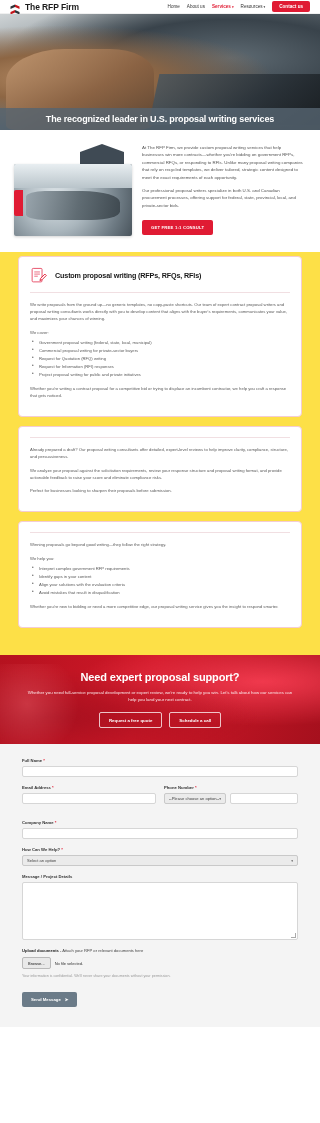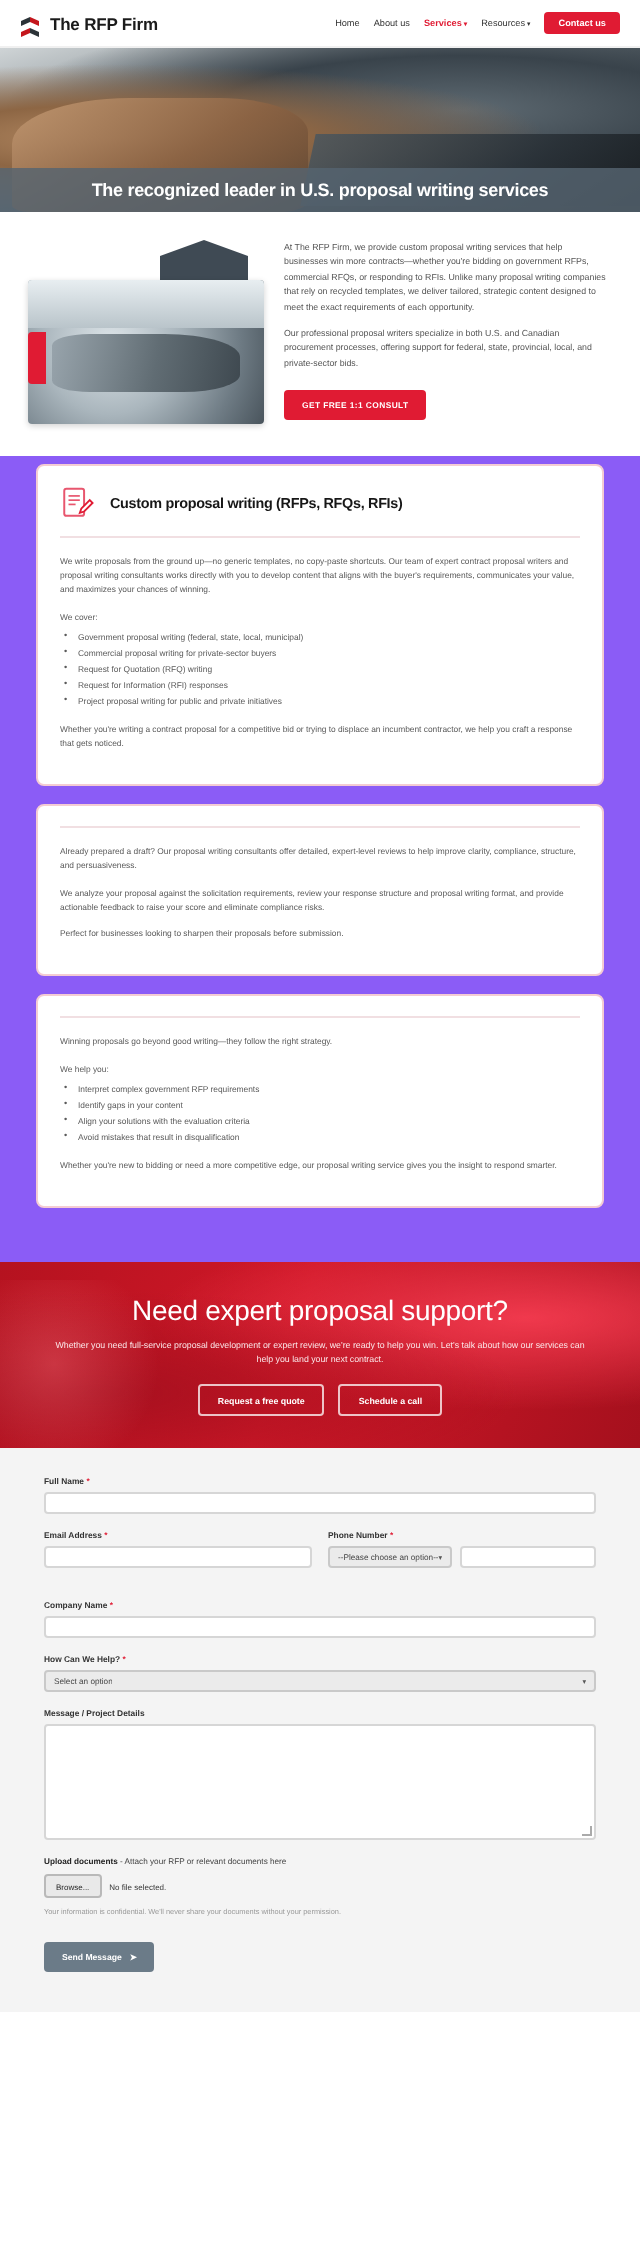--- a/index.html
+++ b/index.html
@@ -5,42 +5,42 @@
   * { box-sizing: border-box; margin: 0; padding: 0; }
   html, body {
     width: 320px;
     font-family: "Liberation Sans", sans-serif;
     background: #ffffff;
   }
   body { width: 320px; overflow-x: hidden; }
 
   
   .header {
-    height: 24px;
+    height: 14px;
     display: flex;
     align-items: center;
     justify-content: space-between;
     padding: 0 10px;
     background: #fff;
     border-bottom: 1px solid #f0f0f0;
   }
   .brand { display: flex; align-items: center; gap: 4px; }
   .logo-mark { width: 11px; height: 11px; position: relative; flex: 0 0 auto; }
   .brand-name { font-size: 8.5px; font-weight: 700; color: #1b1b1b; letter-spacing: -0.1px; }
   .nav { display: flex; align-items: center; gap: 7px; }
   .nav-link { font-size: 4.6px; color: #333; text-decoration: none; white-space: nowrap; }
   .nav-link.active { color: #e01b33; font-weight: 700; }
   .caret { font-size: 3.4px; margin-left: 1px; }
   .btn-contact {
     background: #e01b33; color: #fff; font-size: 4.6px; font-weight: 600;
     padding: 3px 7px; border-radius: 2px; white-space: nowrap;
   }
 
   
-  .hero { position: relative; height: 82px; overflow: hidden; }
+  .hero { position: relative; height: 116px; overflow: hidden; }
   .hero-img {
     position: absolute; inset: 0;
     background:
       radial-gradient(ellipse at 18% 55%, #b48a63 0%, #8d6644 26%, rgba(141,102,68,0) 58%),
       radial-gradient(ellipse at 72% 38%, #5e6a72 0%, #39434b 38%, rgba(57,67,75,0) 70%),
       linear-gradient(165deg, #cfd4d6 0%, #9aa2a6 22%, #5d676d 52%, #2e3539 78%, #1b2023 100%);
   }
   .hero-img:after {
     content:""; position:absolute; left:48%; top:52%; width:58%; height:44%;
     background: linear-gradient(120deg,#4a565e,#262d33 60%,#14181b);
@@ -106,21 +106,21 @@
   .intro-p {
     font-size: 4.4px; color: #555; line-height: 1.68; margin-bottom: 6px;
   }
   .btn-consult {
     display: inline-block; background: #e01b33; color: #fff;
     font-size: 4.2px; font-weight: 700; letter-spacing: .2px;
     padding: 5px 9px; border-radius: 2px; margin-top: 4px;
   }
 
   
-  .cards { padding: 4px 18px 18px; background: #8b5cf6; }
+  .cards { padding: 4px 18px 18px; background: #fde047; }
   .card {
     border: 1px solid #f4ccd3; border-radius: 4px;
     padding: 10px 11px 11px; margin-bottom: 9px; background: #fff;
   }
   .card-head { display: flex; align-items: center; gap: 8px; padding-bottom: 8px; }
   .card-icon { width: 17px; height: 17px; flex: 0 0 17px; }
   .card-title {
     font-size: 7.2px; font-weight: 700; color: #171717; letter-spacing: -0.15px;
   }
   .card-div { height: 1px; background: #f1dfe2; margin-bottom: 8px; }
@@ -142,21 +142,21 @@
     background:
       radial-gradient(ellipse at 15% 70%, #a8101f 0%, rgba(168,16,31,0) 55%),
       radial-gradient(ellipse at 82% 30%, #f0394d 0%, rgba(240,57,77,0) 50%),
       linear-gradient(110deg, #b5121f 0%, #d01828 45%, #a5101d 100%);
   }
   .cta:before {
     content:""; position:absolute; left:-6%; top:10%; width:36%; height:90%;
     background: radial-gradient(circle at 40% 50%, rgba(255,120,130,.35), rgba(255,120,130,0) 65%);
   }
   .cta-title {
-    position: relative; color: #fff; font-size: 14px; font-weight: 400;
+    position: relative; color: #fff; font-size: 11px; font-weight: 700;
     letter-spacing: -0.15px; margin-bottom: 6px;
   }
   .cta-p {
     position: relative; color: #fbe6e8; font-size: 4.4px; line-height: 1.65;
     max-width: 270px; margin: 0 auto 9px;
   }
   .cta-btns { position: relative; display: flex; gap: 7px; justify-content: center; }
   .btn-ghost {
     border: 1px solid rgba(255,255,255,.75); color: #fff;
     font-size: 4.4px; font-weight: 600; padding: 4.5px 9px; border-radius: 2px;

